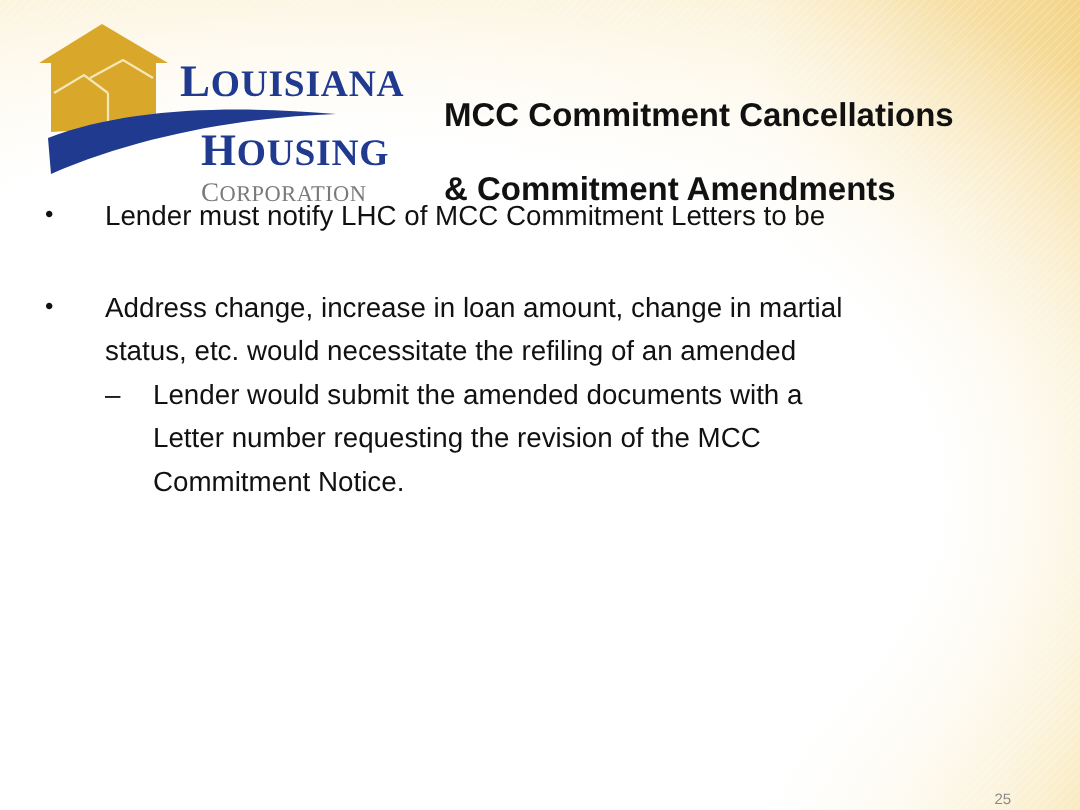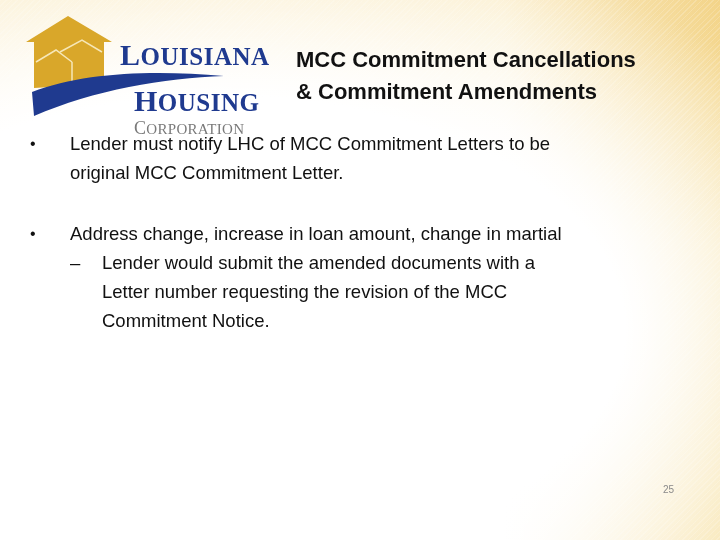--- a/index.html
+++ b/index.html
@@ -67,21 +67,21 @@
     .title {
       position: absolute;
       left: 296px;
       top: 44px;
       font-family: "Liberation Sans", "DejaVu Sans", sans-serif;
       font-weight: bold;
       font-size: 22px;
       line-height: 32px;
       color: #111111;
     }
-    .title div { white-space: nowrap; }
+    .title div { white-space: nowrap; margin-top: 17px; }
     .content {
       position: absolute;
       left: 30px;
       top: 129px;
       width: 660px;
       font-family: "Liberation Sans", "DejaVu Sans", sans-serif;
       font-size: 18.5px;
       line-height: 29px;
       color: #111111;
     }
@@ -104,21 +104,21 @@
     .sub .marker {
       position: absolute;
       left: 40px;
       top: 0;
       width: 30px;
     }
     .line { white-space: nowrap; display: block; }
     .page-number {
       position: absolute;
       left: 663px;
-      top: 484px;
+      top: 528px;
       font-size: 10px;
       color: #8a8a8a;
       font-family: "Liberation Sans", "DejaVu Sans", sans-serif;
     }
   </style>
 </head>
 <body>
 
 <div class="slide">
 
@@ -142,26 +142,26 @@
 
   <div class="title">
     <div>MCC Commitment Cancellations</div>
     <div>&amp; Commitment Amendments</div>
   </div>
 
   <div class="content">
     <div class="bullet b1">
       <span class="marker">•</span>
       <span class="line">Lender must notify LHC of MCC Commitment Letters to be</span>
-      <span class="line">original MCC Commitment Letter.</span>
     </div>
 
     <div class="bullet b2">
       <span class="marker">•</span>
       <span class="line">Address change, increase in loan amount, change in  martial</span>
+      <span class="line">status, etc. would necessitate the refiling of an amended</span>
     </div>
 
     <div class="sub">
       <span class="marker">–</span>
       <span class="line">Lender would submit the amended documents with a</span>
       <span class="line">Letter number requesting the revision of the MCC</span>
       <span class="line">Commitment Notice.</span>
     </div>
   </div>
 

